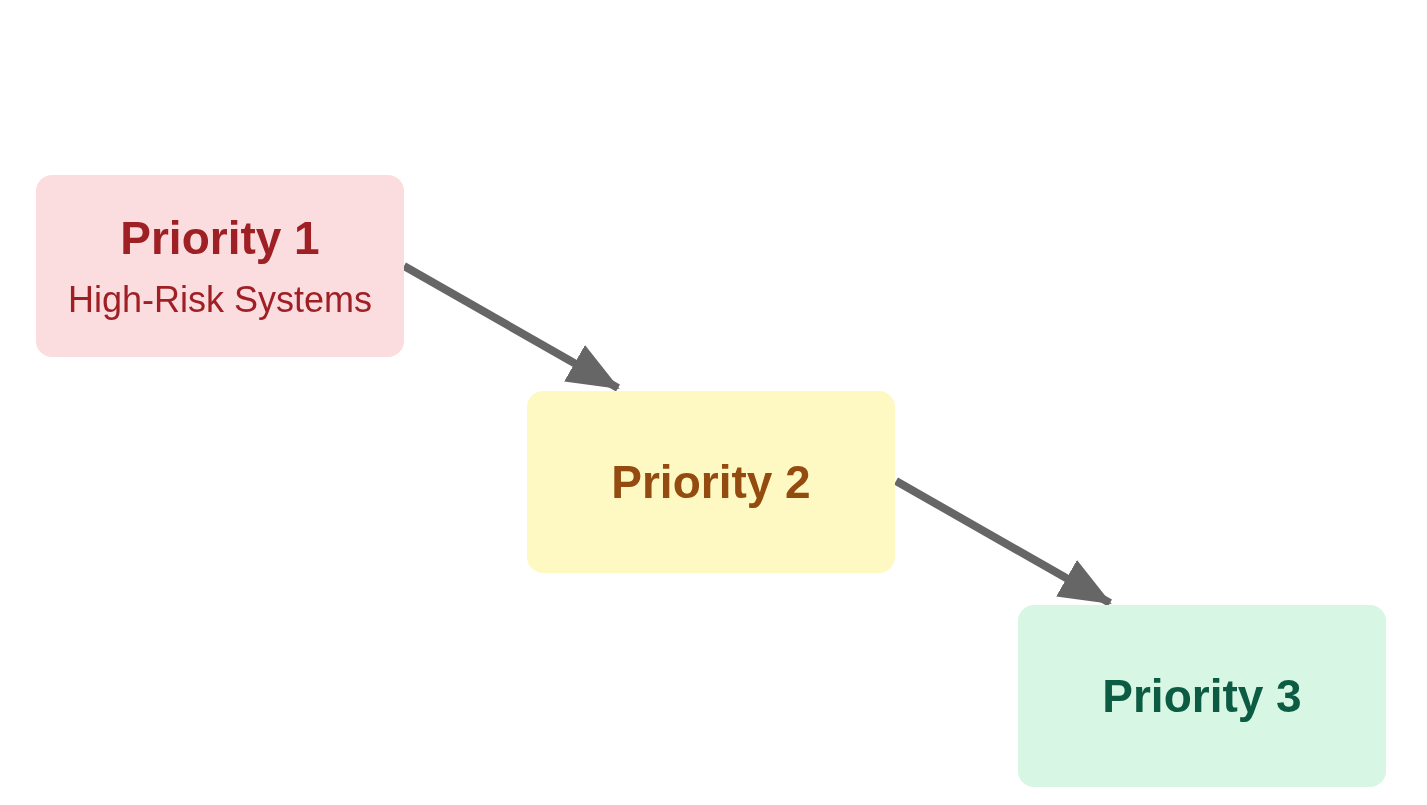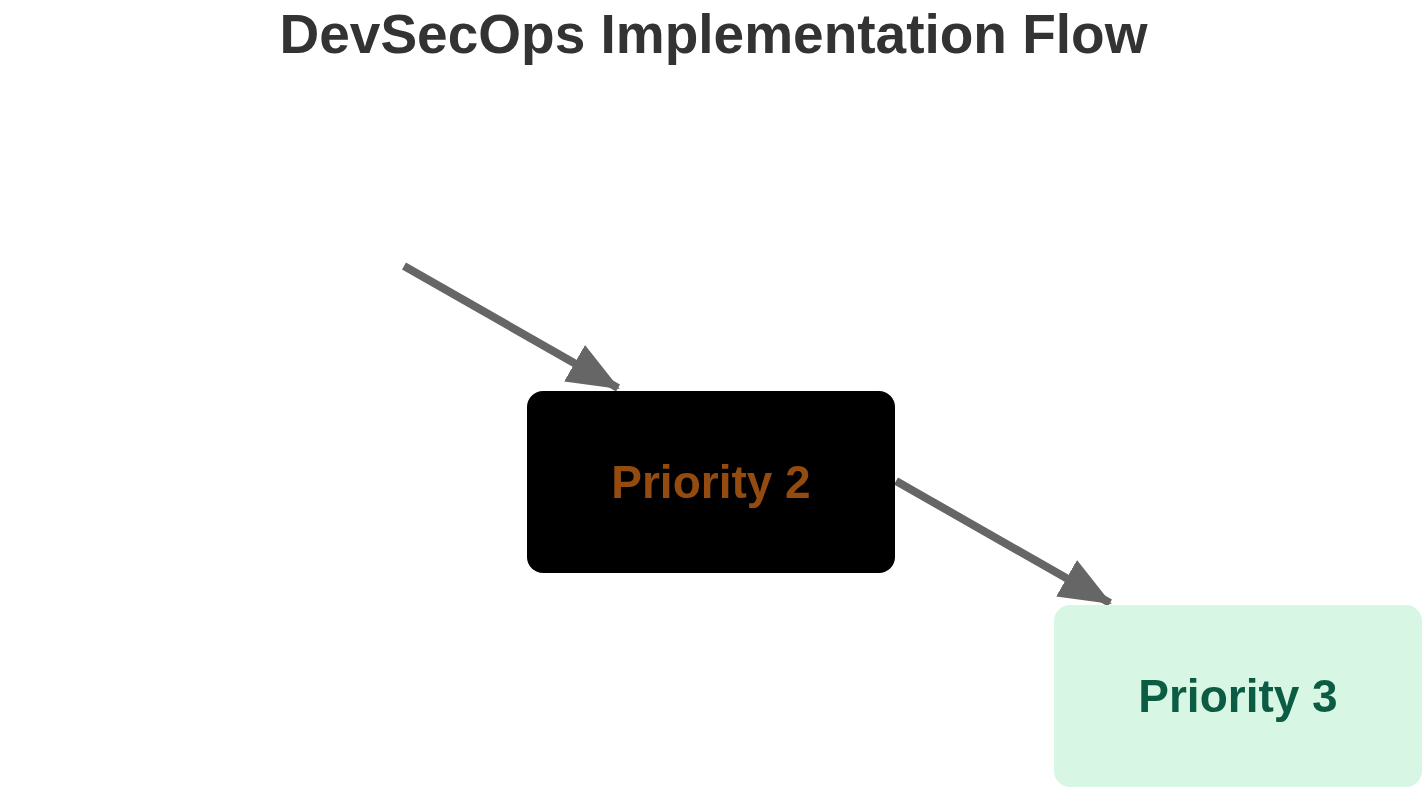--- a/index.html
+++ b/index.html
@@ -67,34 +67,37 @@
   }
   .node-1 { left: 36px;   top: 175px; }
   .node-2 { left: 527px;  top: 391px; }
   .node-3 { left: 1018px; top: 605px; }
 </style>
 </head>
 <body>
 
 <div class="canvas">
 
-  <h1 class="diagram-title">DevSecOps Implementation Flow</h1>
 
   <svg class="arrows" viewBox="0 0 1427 805" xmlns="http://www.w3.org/2000/svg">
     <defs>
       <marker id="arrowhead" markerUnits="userSpaceOnUse" markerWidth="52" markerHeight="42" refX="50" refY="21" orient="auto">
         <path d="M0,0 L52,21 L0,42 Z"></path>
       </marker>
     </defs>
     <line x1="404" y1="266" x2="618" y2="388" marker-end="url(#arrowhead)"></line>
     <line x1="896" y1="481" x2="1110" y2="603" marker-end="url(#arrowhead)"></line>
   </svg>
 
+  <div class="node node-1" style="background: rgb(251, 221, 224); color: rgb(158, 32, 37);">
+    <div class="node-label">Priority 1</div>
+    <div class="node-sublabel">High-Risk Systems</div>
+  </div>
 
-  <div class="node node-2" style="background: #000000; color: rgb(147, 75, 16); gap: 45px;">
+  <div class="node node-2" style="background: #fef9c3; color: rgb(147, 75, 16); gap: 45px;">
     <div class="node-label">Priority 2</div>
   </div>
 
-  <div class="node node-3" style="background: rgb(215, 246, 228); color: rgb(12, 92, 68); margin-left: 36px;">
+  <div class="node node-3" style="background: rgb(215, 246, 228); color: rgb(12, 92, 68);">
     <div class="node-label">Priority 3</div>
   </div>
 
 </div>
 
 </body></html>

